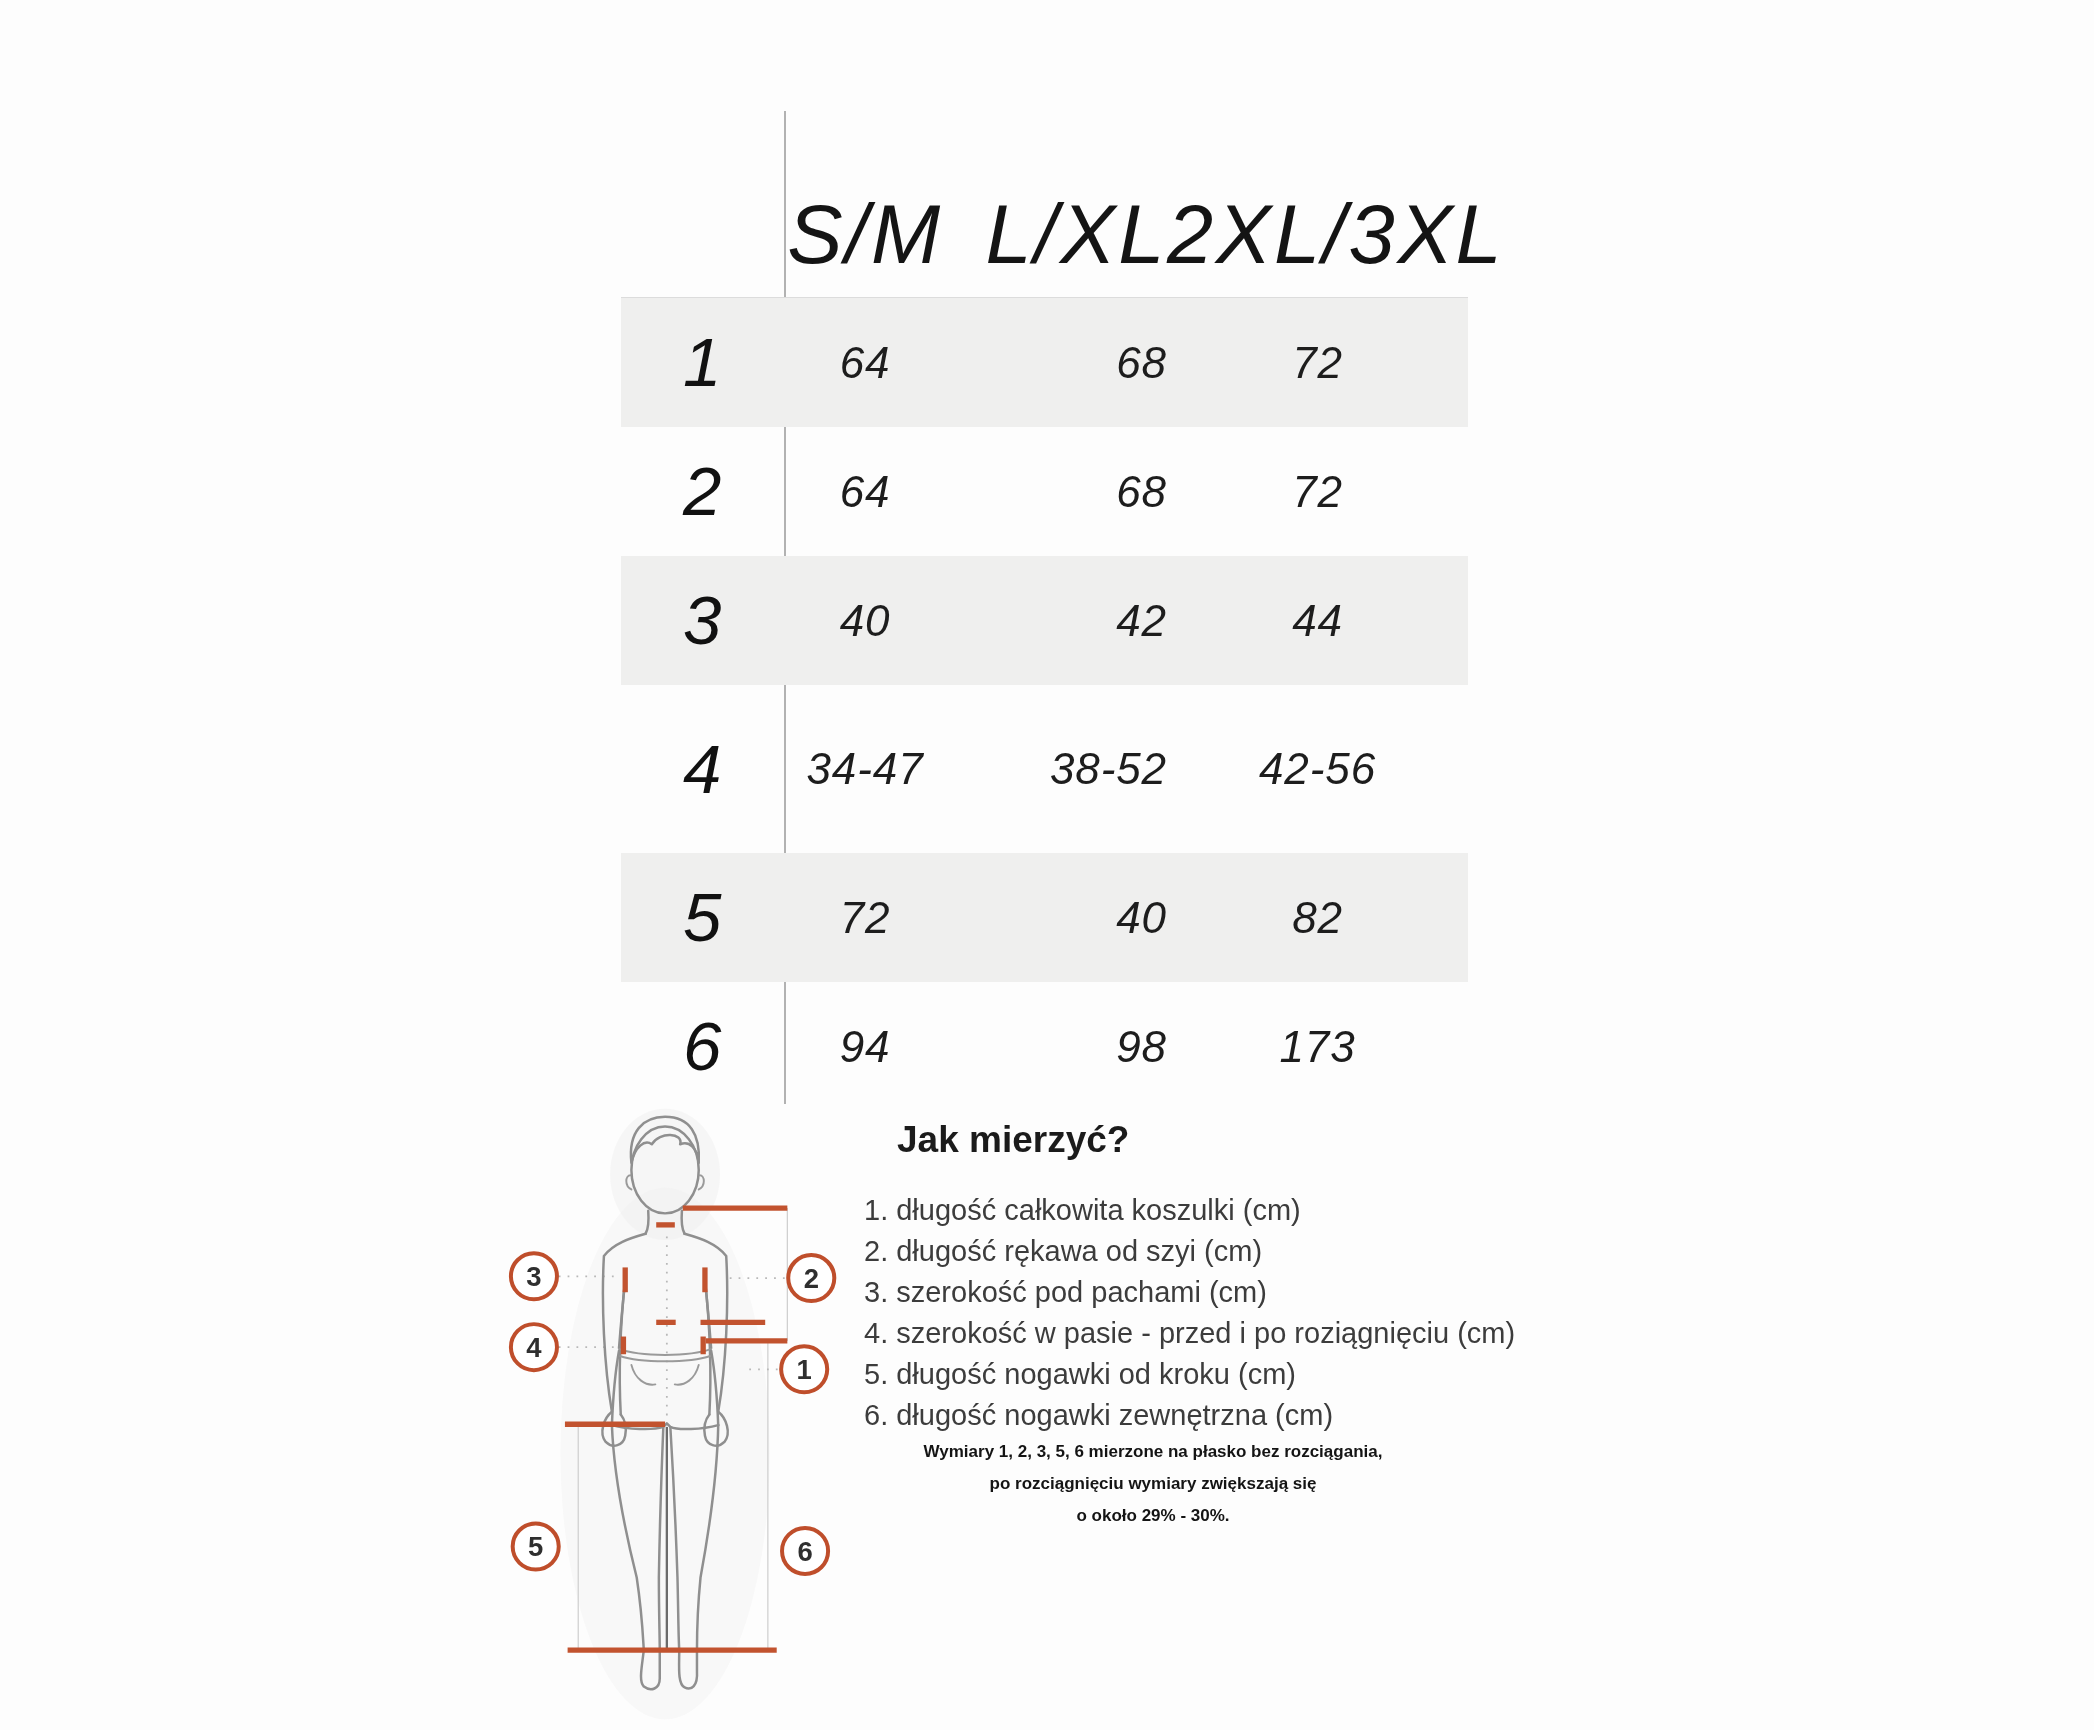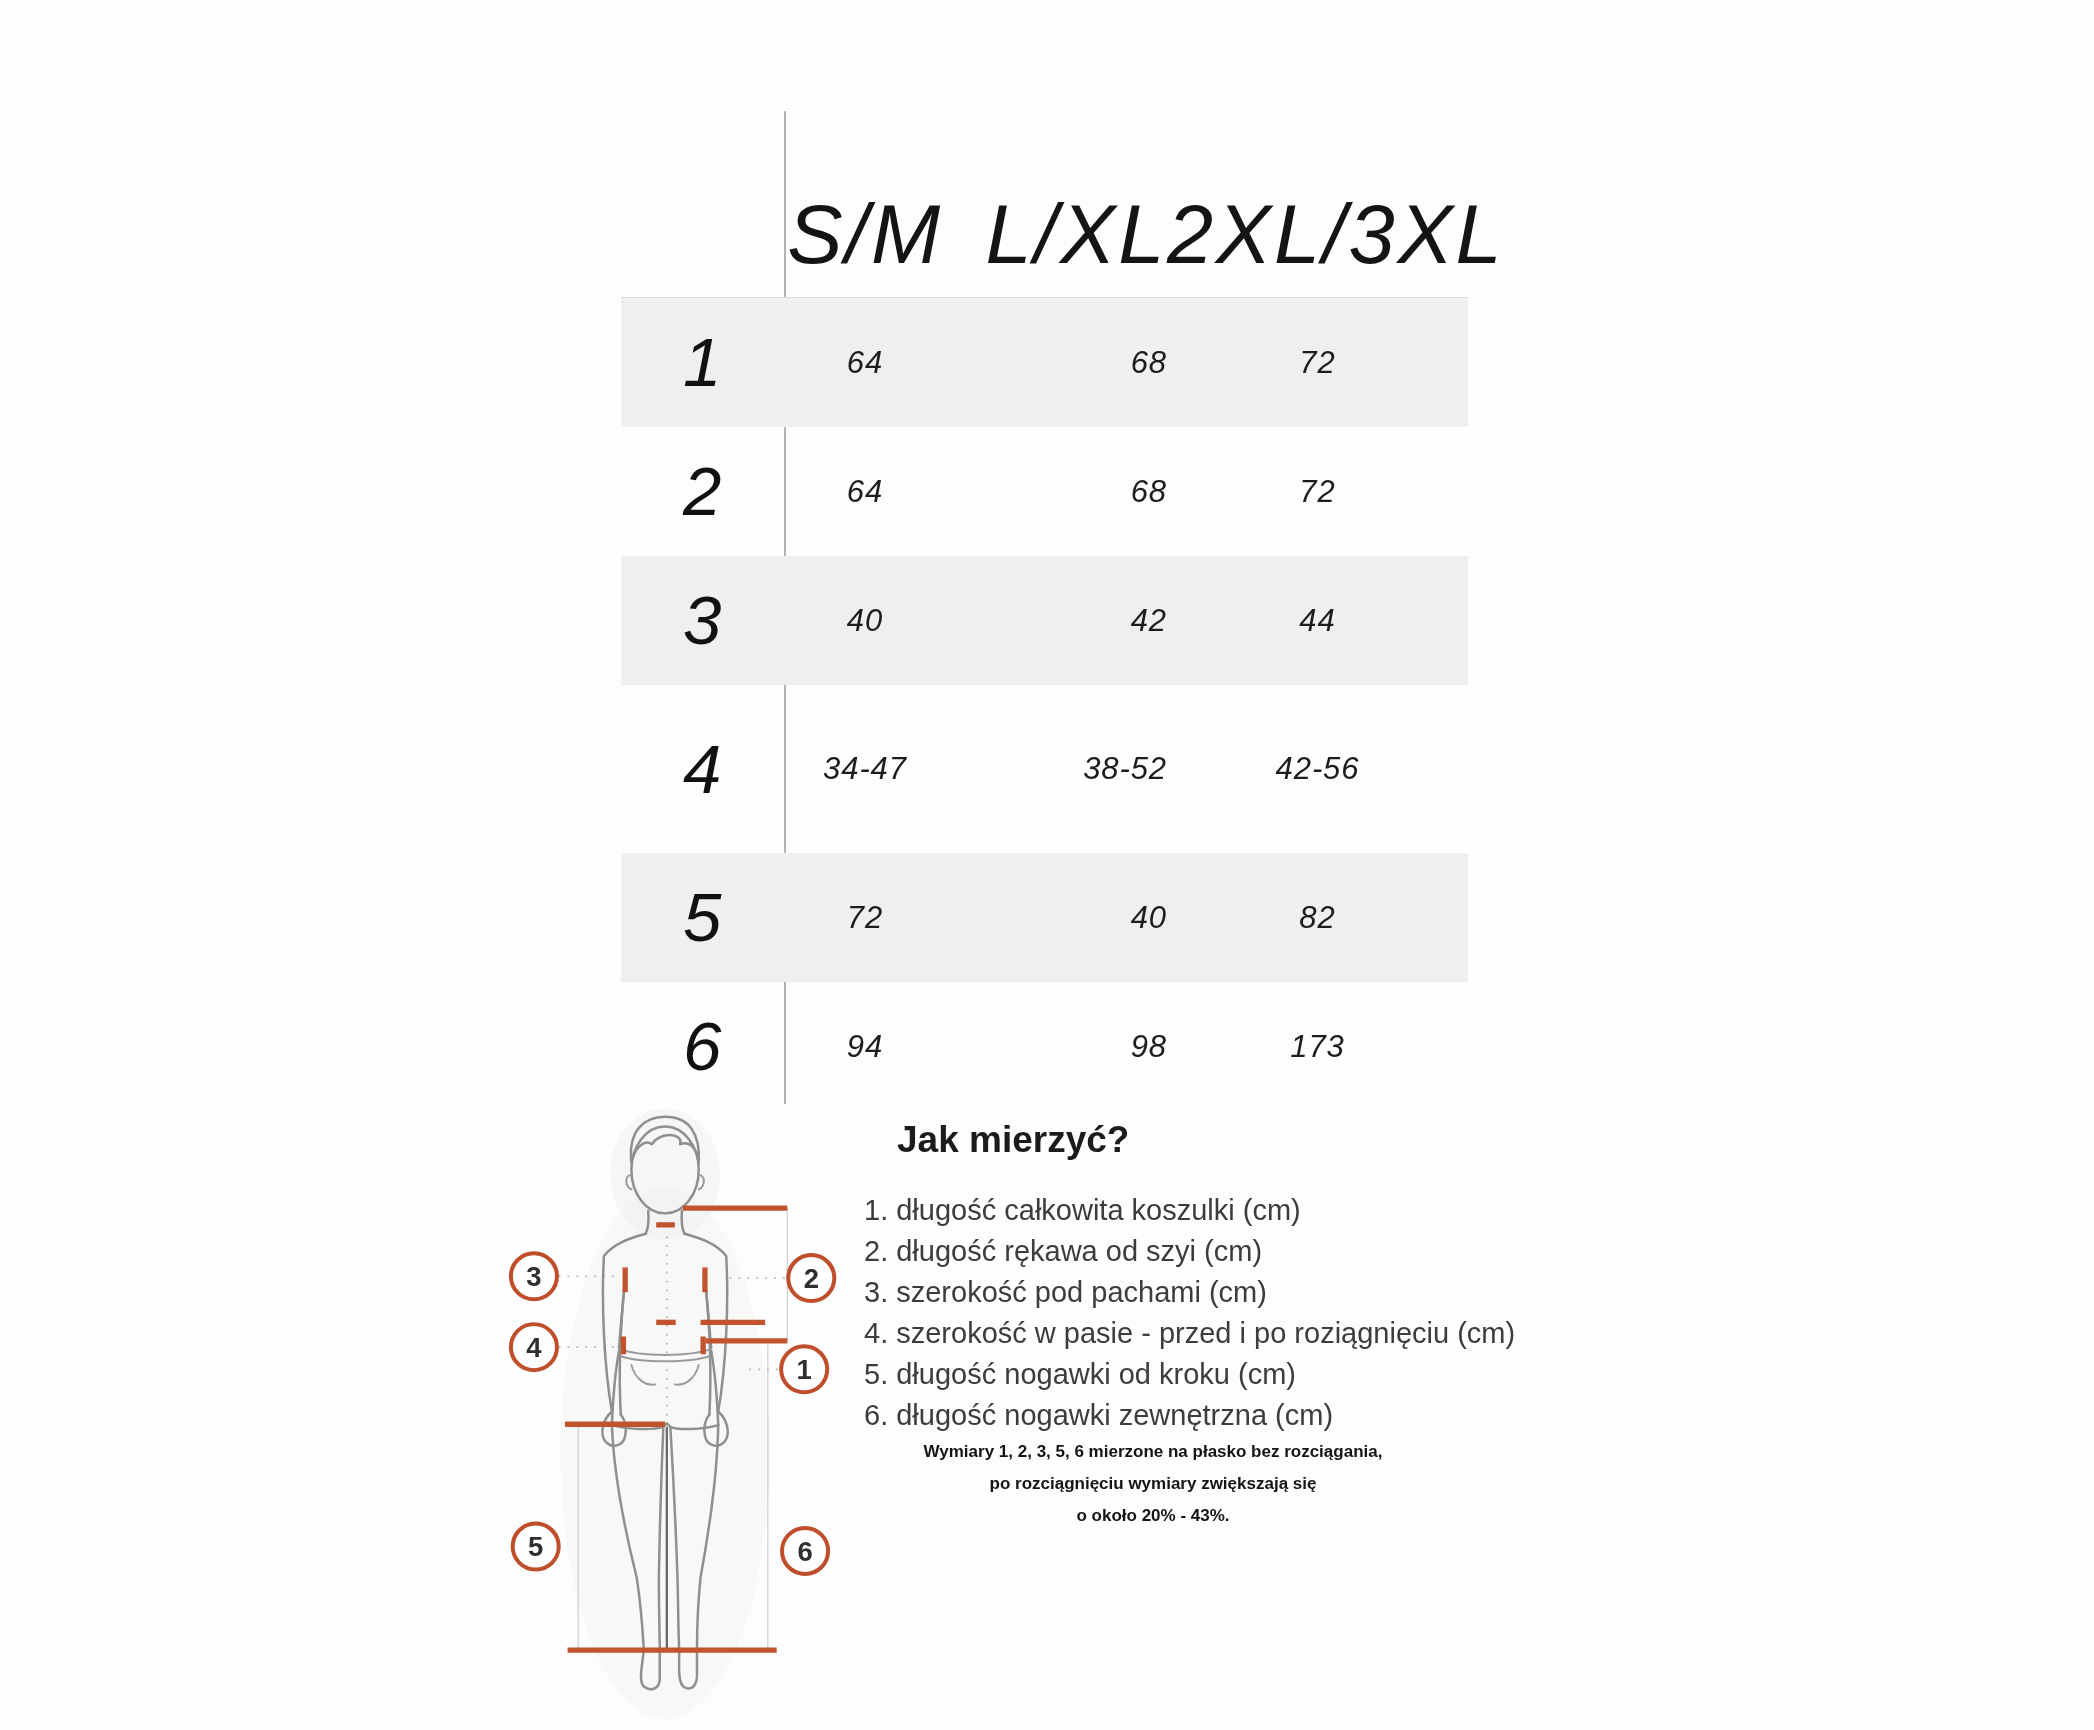--- a/index.html
+++ b/index.html
@@ -12,21 +12,21 @@
   .divider{position:absolute;left:784px;top:111px;width:1.8px;height:993px;background:#b2b2b2;}
   .table-wrap{position:absolute;left:621px;top:173px;width:847px;}
   .trow{display:flex;align-items:center;}
   .thead{height:124px;}
   .cell{text-align:center;font-style:italic;}
   .c-label{width:164px;font-size:69px;font-weight:400;color:#111;letter-spacing:1.8px;}
   .c-1{width:160px;}
   .c-2{width:222px;text-align:right;}
   .c-3{width:301px;}
   .hcell{font-size:83px;color:#141414;letter-spacing:2.7px;}
-  .dcell{font-size:31px;color:#1d1d1d;letter-spacing:0.9px;}
+  .dcell{font-size:44px;color:#1d1d1d;letter-spacing:0.9px;}
   .band{background:#efefee;}
   .r-first{border-top:0.9px solid #dcdcdc;}
   .rh{height:129px;}
   .rh-tall{height:168px;}
   
   .howto-title{position:absolute;left:864px;top:1119px;font-size:37px;font-weight:bold;color:#1b1b1b;margin-left:33px;}
   .howto-list{position:absolute;left:864px;top:1190px;font-size:29px;color:#3c3c3c;line-height:41px;white-space:nowrap;}
   .note{position:absolute;left:816px;top:1436px;width:674px;text-align:center;
         font-size:17px;font-weight:bold;color:#141414;line-height:32px;}
   
@@ -107,21 +107,21 @@
     <div>2. długość rękawa od szyi (cm)</div>
     <div>3. szerokość pod pachami (cm)</div>
     <div>4. szerokość w pasie - przed i po roziągnięciu (cm)</div>
     <div>5. długość nogawki od kroku (cm)</div>
     <div>6. długość nogawki zewnętrzna (cm)</div>
   </div>
 
   <div class="note">
     <div>Wymiary 1, 2, 3, 5, 6 mierzone na płasko bez rozciągania,</div>
     <div>po rozciągnięciu wymiary zwiększają się</div>
-    <div>o około 20% - 43%.</div>
+    <div>o około 29% - 30%.</div>
   </div>
 
   <svg class="figure" width="381" height="631" viewBox="0 0 430 712" xmlns="http://www.w3.org/2000/svg">
 
     <ellipse class="halo" cx="210" cy="85" rx="62" ry="74" opacity="0.55"></ellipse>
     <ellipse class="halo" cx="210" cy="400" rx="118" ry="300" opacity="0.4"></ellipse>
 
     <g>
       <path class="guide" d="M112,367 L112,622"></path>
       <path class="guide" d="M326,273 L326,622"></path>

